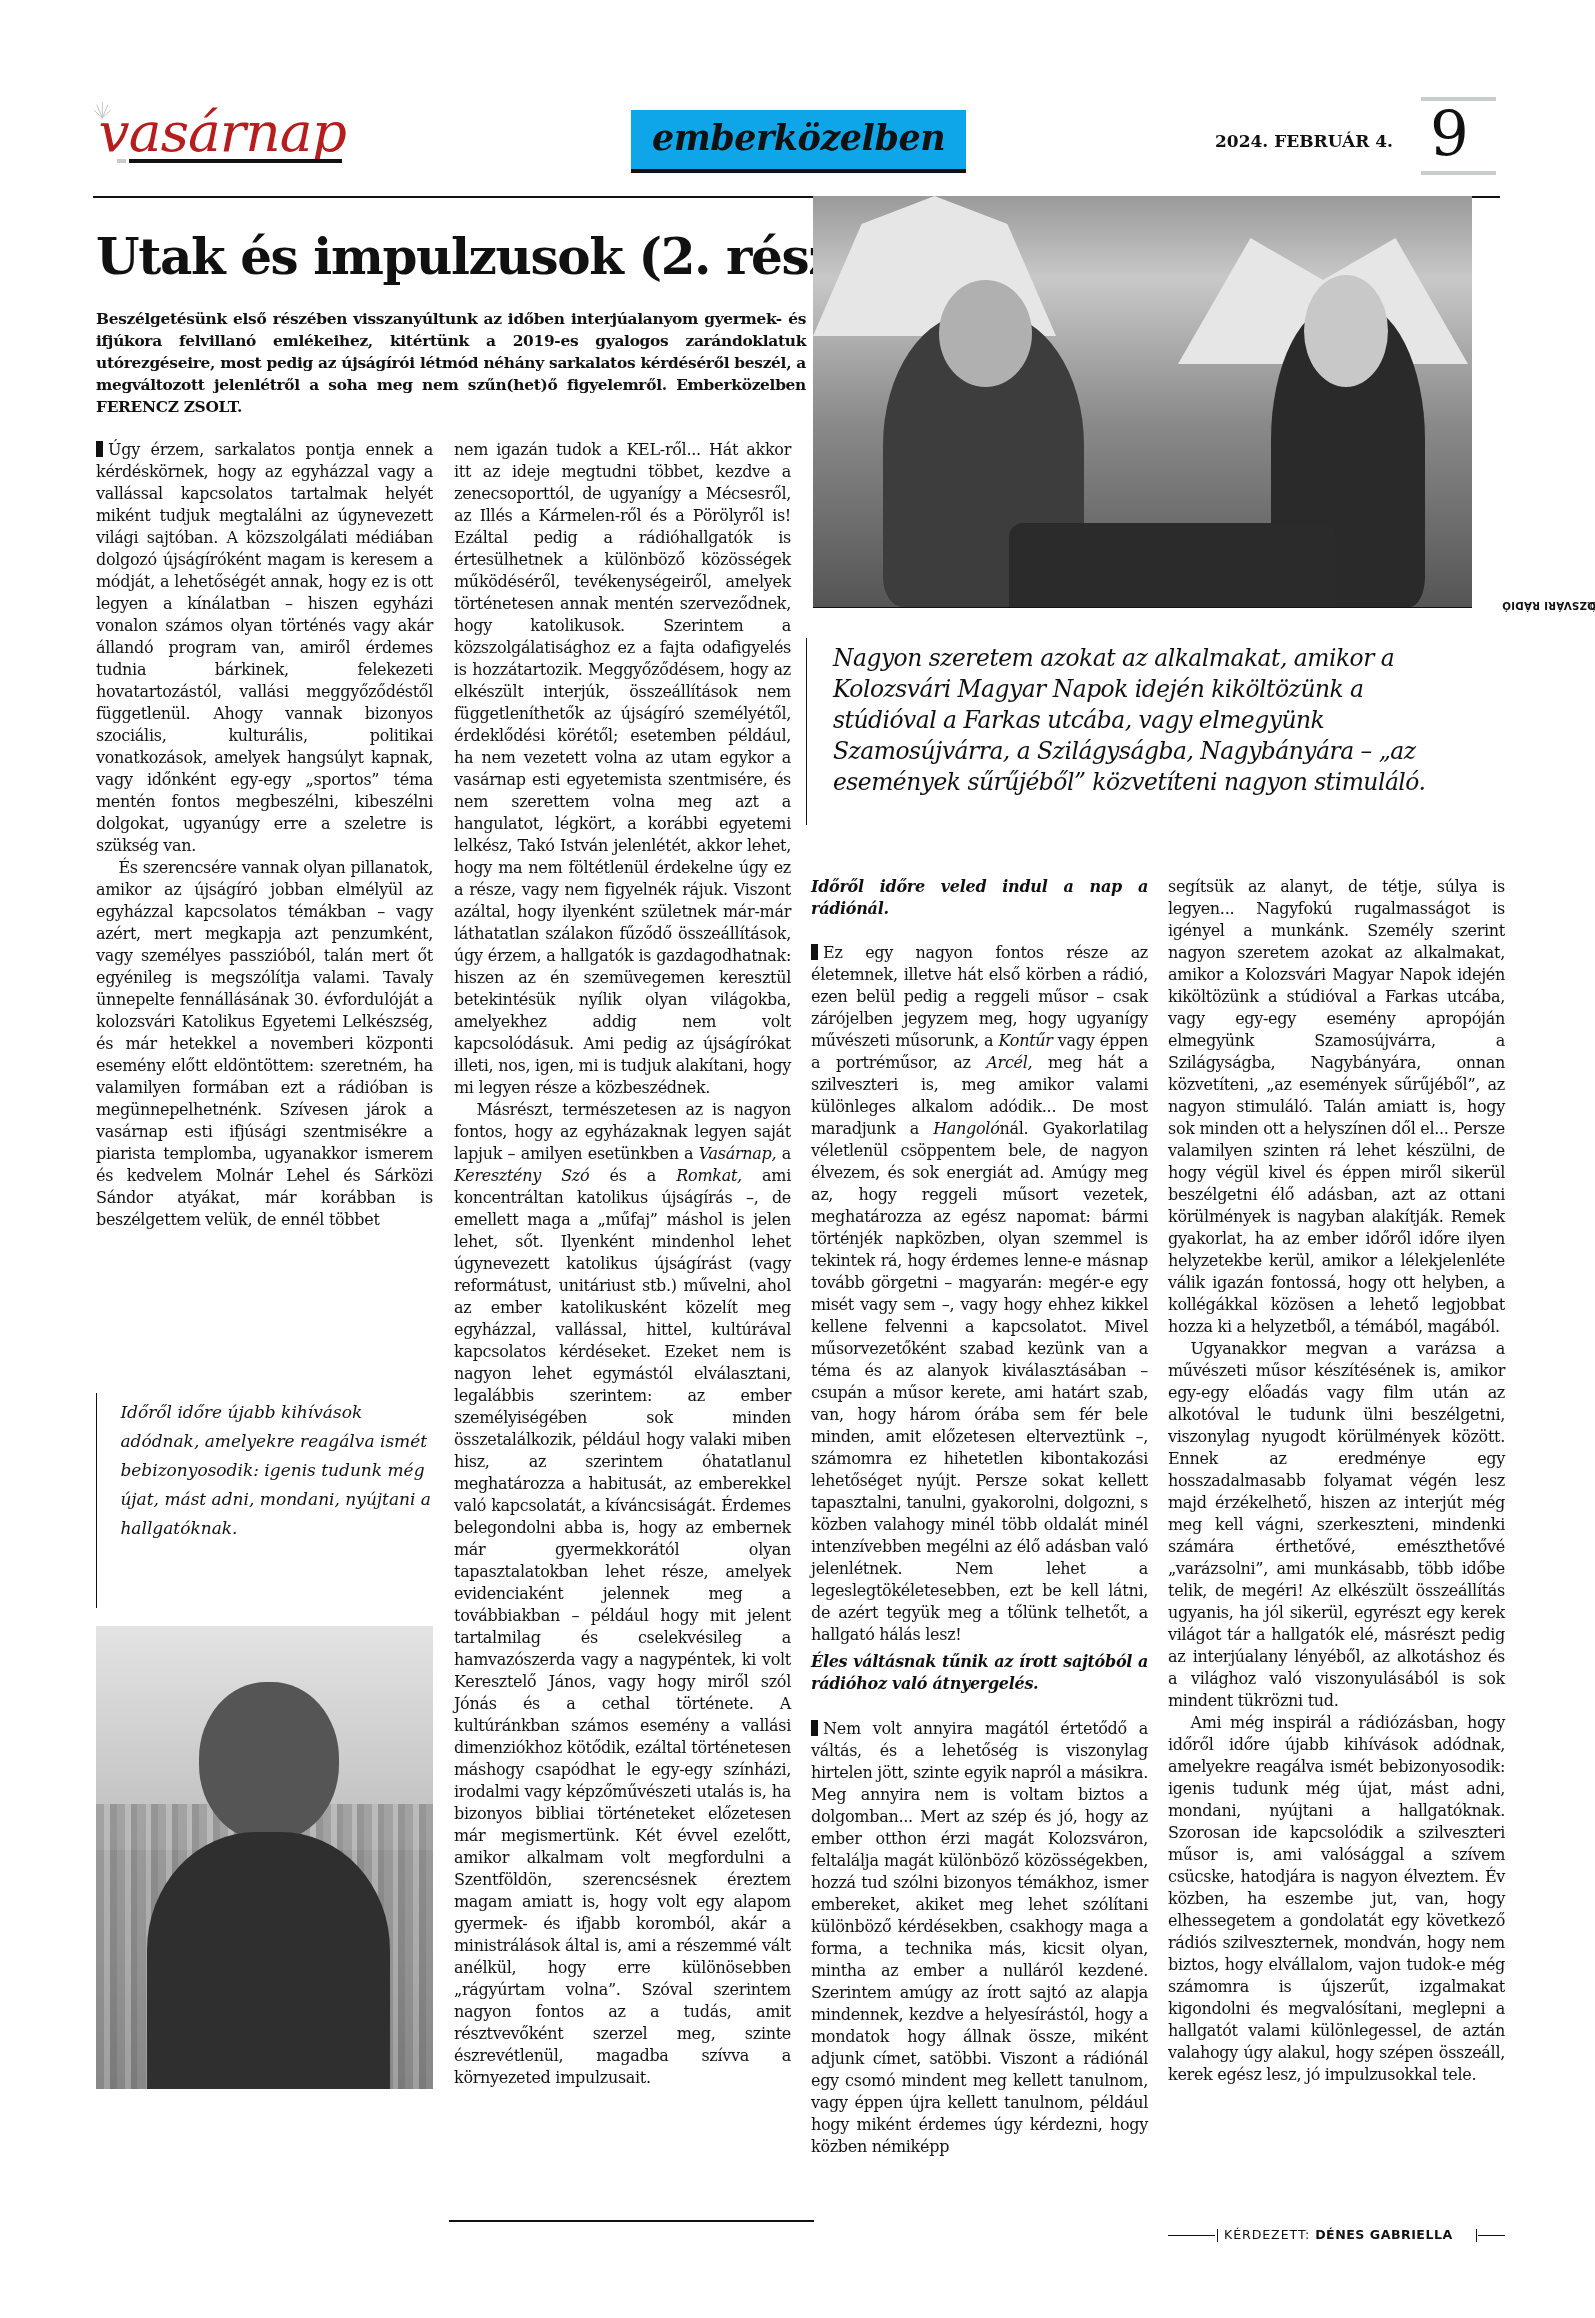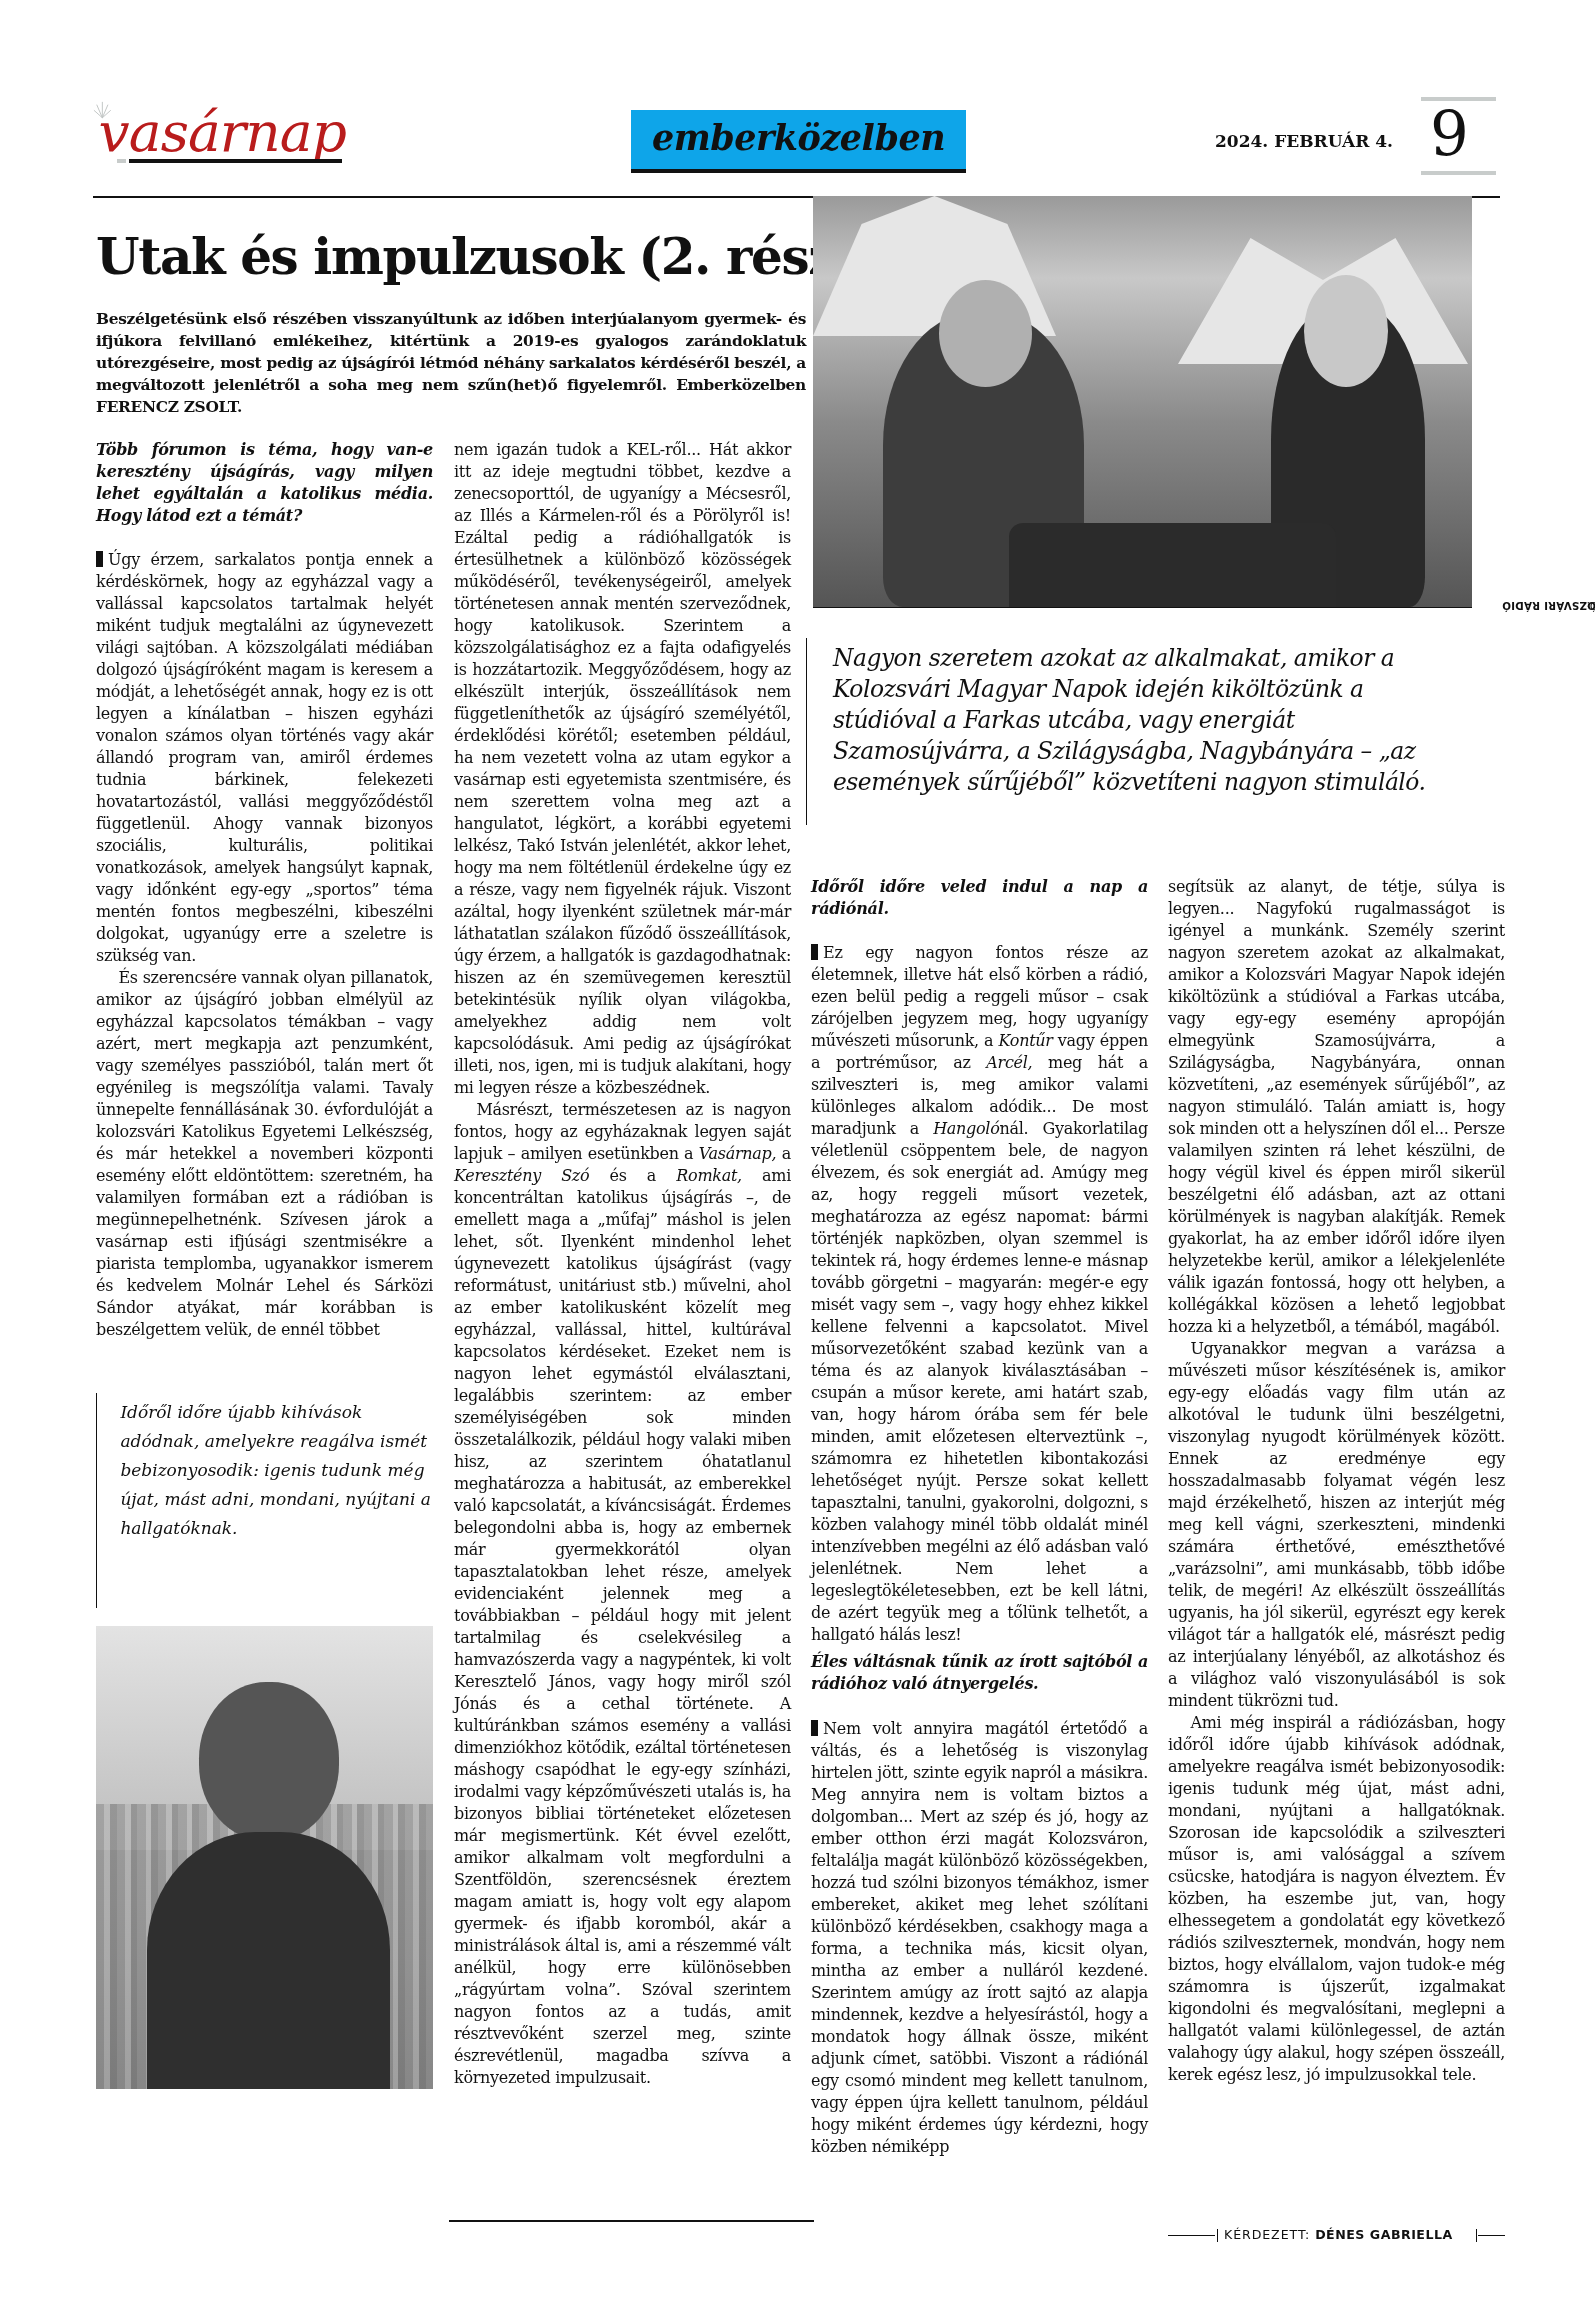--- a/index.html
+++ b/index.html
@@ -114,25 +114,24 @@
   <div class="table" style="left:196px;top:327px;width:327px;height:84px;border-radius:14px 14px 0 0;"></div>
 </div>
 <div class="abs photo-credit">
   <span>
       <span class="lite">FOTÓ:</span> 
       <span>KOLOZSVÁRI RÁDIÓ</span>
     </span>
 </div>
 
 <div class="abs pullquote2">
-  <div class="text">Nagyon szeretem azokat az alkalmakat, amikor a Kolozsvári Magyar Napok idején kiköltözünk a stúdióval a Farkas utcába, vagy energiát Szamosújvárra, a Szilágyságba, Nagybányára – „az események sűrűjéből” közvetíteni nagyon stimuláló.</div>
+  <div class="text">Nagyon szeretem azokat az alkalmakat, amikor a Kolozsvári Magyar Napok idején kiköltözünk a stúdióval a Farkas utcába, vagy elmegyünk Szamosújvárra, a Szilágyságba, Nagybányára – „az események sűrűjéből” közvetíteni nagyon stimuláló.</div>
 </div>
 
 <div class="abs col col1">
-  <p class="q">Több fórumon is téma, hogy van-e keresztény újságírás, vagy milyen lehet egyáltalán a katolikus média. Hogy látod ezt a témát?</p>
   <p class="first"><span class="marker"></span><span>Úgy érzem, sarkalatos pontja ennek a kérdéskörnek, hogy az egyházzal vagy a vallással kapcsolatos tartalmak helyét miként tudjuk megtalálni az úgynevezett világi sajtóban. A közszolgálati médiában dolgozó újságíróként magam is keresem a módját, a lehetőségét annak, hogy ez is ott legyen a kínálatban – hiszen egyházi vonalon számos olyan történés vagy akár állandó program van, amiről érdemes tudnia bárkinek, felekezeti hovatartozástól, vallási meggyőződéstől függetlenül. Ahogy vannak bizonyos szociális, kulturális, politikai vonatkozások, amelyek hangsúlyt kapnak, vagy időnként egy-egy „sportos” téma mentén fontos megbeszélni, kibeszélni dolgokat, ugyanúgy erre a szeletre is szükség van.</span></p>
   <p>És szerencsére vannak olyan pillanatok, amikor az újságíró jobban elmélyül az egyházzal kapcsolatos témákban – vagy azért, mert megkapja azt penzumként, vagy személyes passzióból, talán mert őt egyénileg is megszólítja valami. Tavaly ünnepelte fennállásának 30. évfordulóját a kolozsvári Katolikus Egyetemi Lelkészség, és már hetekkel a novemberi központi esemény előtt eldöntöttem: szeretném, ha valamilyen formában ezt a rádióban is megünnepelhetnénk. Szívesen járok a vasárnap esti ifjúsági szentmisékre a piarista templomba, ugyanakkor ismerem és kedvelem Molnár Lehel és Sárközi Sándor atyákat, már korábban is beszélgettem velük, de ennél többet</p>
 </div>
 
 <div class="abs pullquote1">
   <div class="text">Időről időre újabb kihívások adódnak, amelyekre reagálva ismét bebizonyosodik: igenis tudunk még újat, mást adni, mondani, nyújtani a hallgatóknak.</div>
 </div>
 
 <div class="abs photo-portrait">
   <div style="position:absolute;left:0;top:0;width:337px;height:224px;background:linear-gradient(180deg,#e3e3e3,#bdbdbd);"></div>

